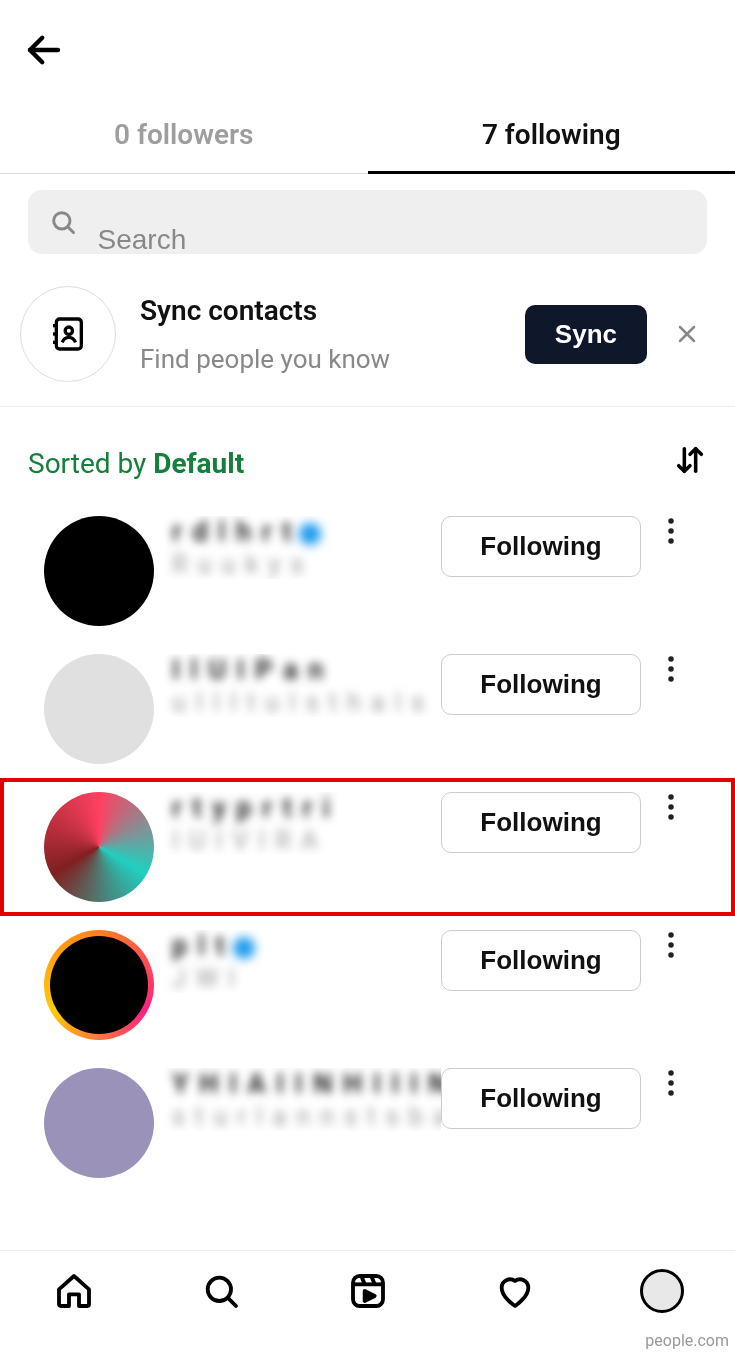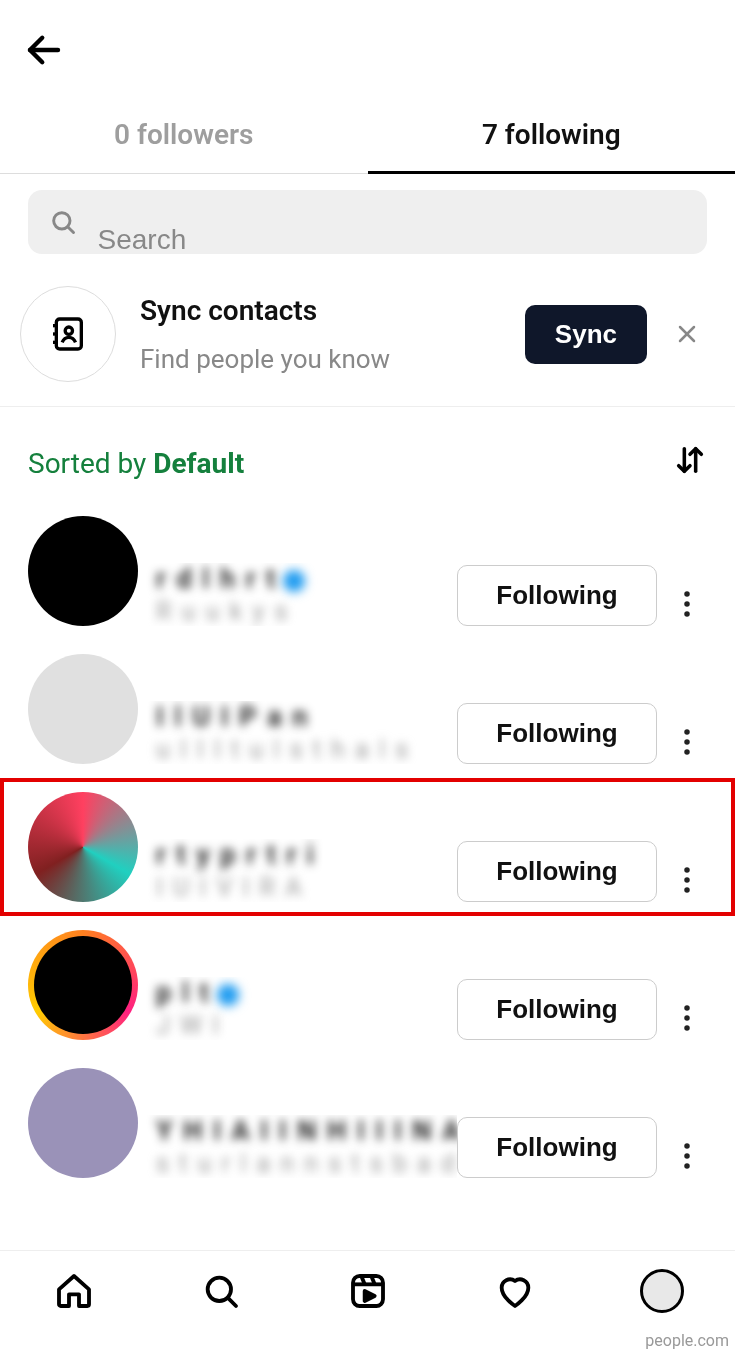--- a/index.html
+++ b/index.html
@@ -119,22 +119,22 @@
     padding: 36px 28px 18px 28px;
     font-size: 28px;
     color:#15803d;
   }
   .sort-row .default { font-weight: 700; }
   .sort-icon { cursor:pointer; }
 
   .list { }
   .user-row {
     display: flex;
-    align-items: flex-end;
-    padding: 14px 28px;
+    align-items: flex-start;
+    padding: 14px 44px;
   }
   .user-row.highlighted {
     outline: 4px solid #e30000;
     outline-offset: -4px;
   }
   .avatar {
     width: 110px; height: 110px;
     border-radius: 50%;
     background: #000;
     flex-shrink: 0;

